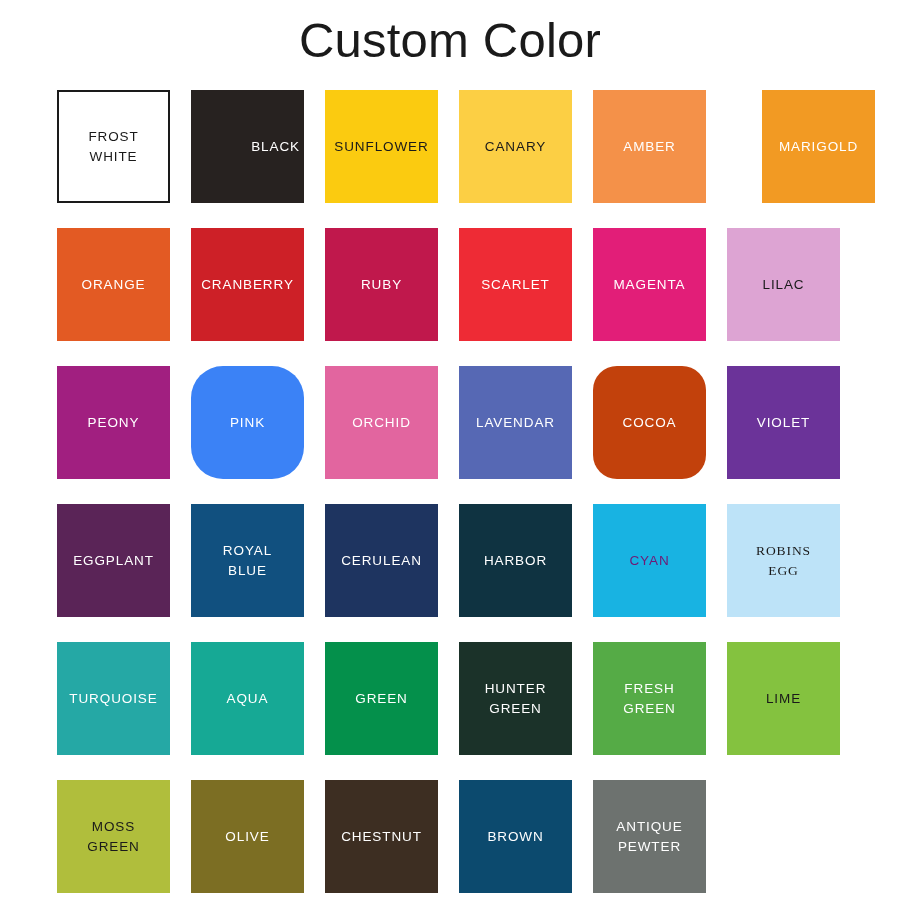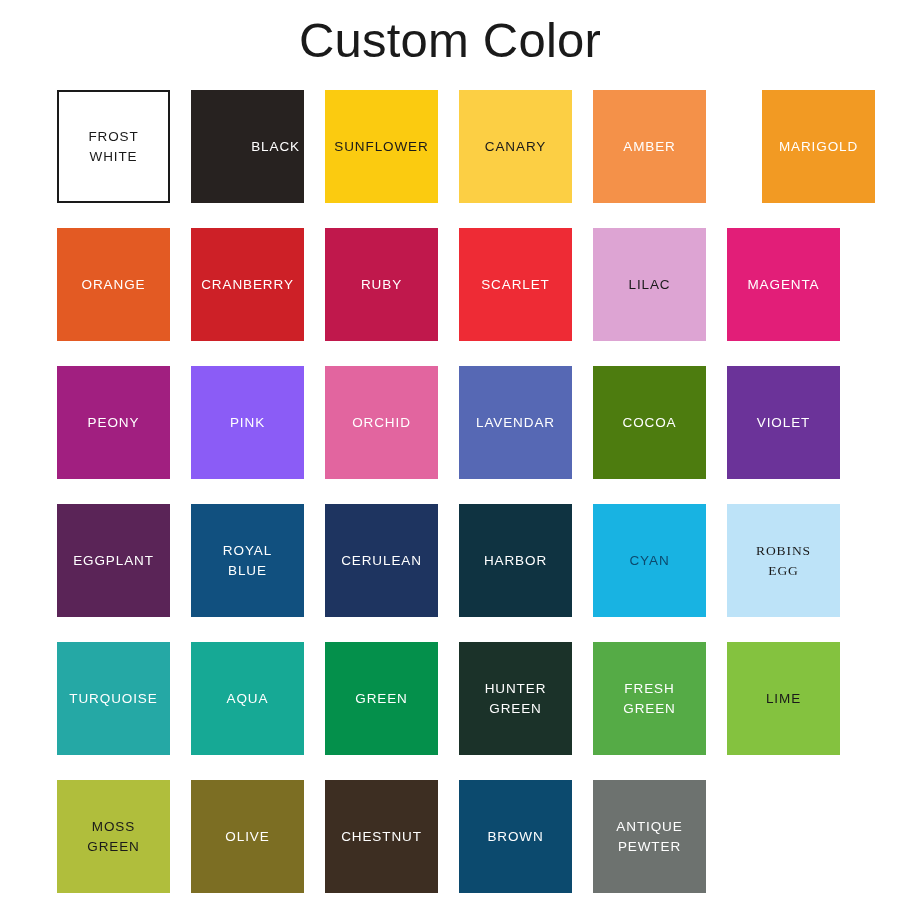--- a/index.html
+++ b/index.html
@@ -102,59 +102,59 @@
       </div>
       <div class="swatch" style="background: rgb(205, 32, 39);">
         <span class="label" style="color: rgb(255, 255, 255);">CRANBERRY</span>
       </div>
       <div class="swatch" style="background: rgb(192, 24, 76);">
         <span class="label" style="color: rgb(255, 255, 255);">RUBY</span>
       </div>
       <div class="swatch" style="background: rgb(238, 43, 53);">
         <span class="label" style="color: rgb(255, 255, 255);">SCARLET</span>
       </div>
+      <div class="swatch" style="background: rgb(226, 30, 120);">
+        <span class="label" style="color: rgb(255, 255, 255);">MAGENTA</span>
+      </div>
       <div class="swatch" style="background: rgb(221, 164, 211);">
         <span class="label" style="color: rgb(26, 26, 26);">LILAC</span>
-      </div>
-      <div class="swatch" style="background: rgb(226, 30, 120);">
-        <span class="label" style="color: rgb(255, 255, 255);">MAGENTA</span>
       </div>
       <div class="swatch" style="background: rgb(161, 31, 128);">
         <span class="label" style="color: rgb(255, 255, 255);">PEONY</span>
       </div>
-      <div class="swatch" style="background: #8b5cf6;">
+      <div class="swatch" style="background: #3b82f6; border-radius: 32px;">
         <span class="label" style="color: rgb(255, 255, 255);">PINK</span>
       </div>
       <div class="swatch" style="background: rgb(226, 101, 159);">
         <span class="label" style="color: rgb(255, 255, 255);">ORCHID</span>
       </div>
       <div class="swatch" style="background: rgb(86, 104, 180);">
         <span class="label" style="color: rgb(255, 255, 255);">LAVENDAR</span>
       </div>
-      <div class="swatch" style="background: #4d7c0f;">
+      <div class="swatch" style="background: #c2410c; border-radius: 24px;">
         <span class="label" style="color: rgb(255, 255, 255);">COCOA</span>
       </div>
       <div class="swatch" style="background: rgb(107, 51, 153);">
         <span class="label" style="color: rgb(255, 255, 255);">VIOLET</span>
       </div>
       <div class="swatch" style="background: rgb(90, 36, 87);">
         <span class="label" style="color: rgb(255, 255, 255);">EGGPLANT</span>
       </div>
       <div class="swatch two-line" style="background: rgb(17, 80, 127);">
         <span class="label" style="color: rgb(255, 255, 255);">ROYAL
 BLUE</span>
       </div>
       <div class="swatch" style="background: rgb(30, 52, 96);">
         <span class="label" style="color: rgb(255, 255, 255);">CERULEAN</span>
       </div>
       <div class="swatch" style="background: rgb(15, 51, 65);">
         <span class="label" style="color: rgb(255, 255, 255);">HARBOR</span>
       </div>
       <div class="swatch" style="background: rgb(24, 179, 226);">
-        <span class="label" style="color: #0c4a6e;">CYAN</span>
+        <span class="label" style="color: #701a75;">CYAN</span>
       </div>
       <div class="swatch two-line" style="background: rgb(189, 227, 248);">
         <span class="label" style="color: rgb(26, 26, 26); font-family: Liberation Serif, serif;">ROBINS
 EGG</span>
       </div>
       <div class="swatch" style="background: rgb(37, 168, 165);">
         <span class="label" style="color: rgb(255, 255, 255);">TURQUOISE</span>
       </div>
       <div class="swatch" style="background: rgb(22, 169, 149);">
         <span class="label" style="color: rgb(255, 255, 255);">AQUA</span>

